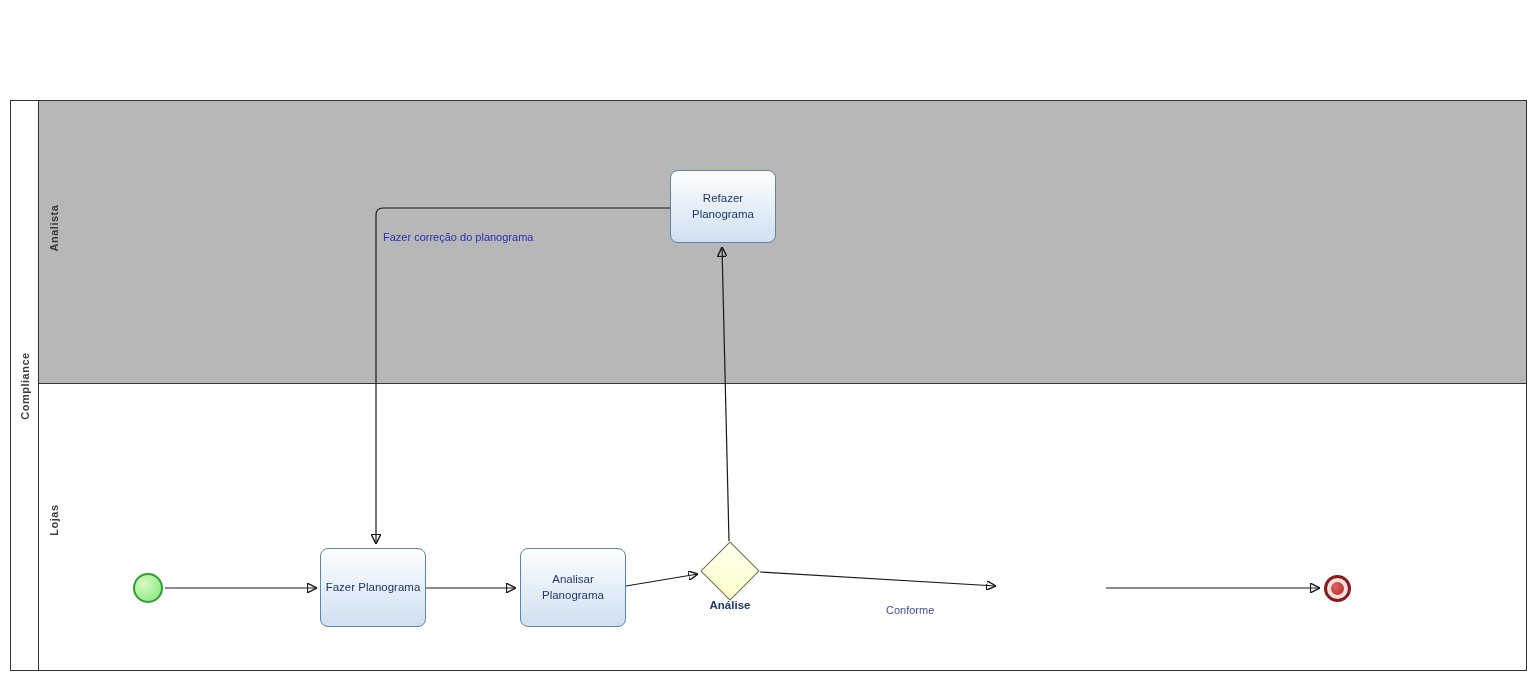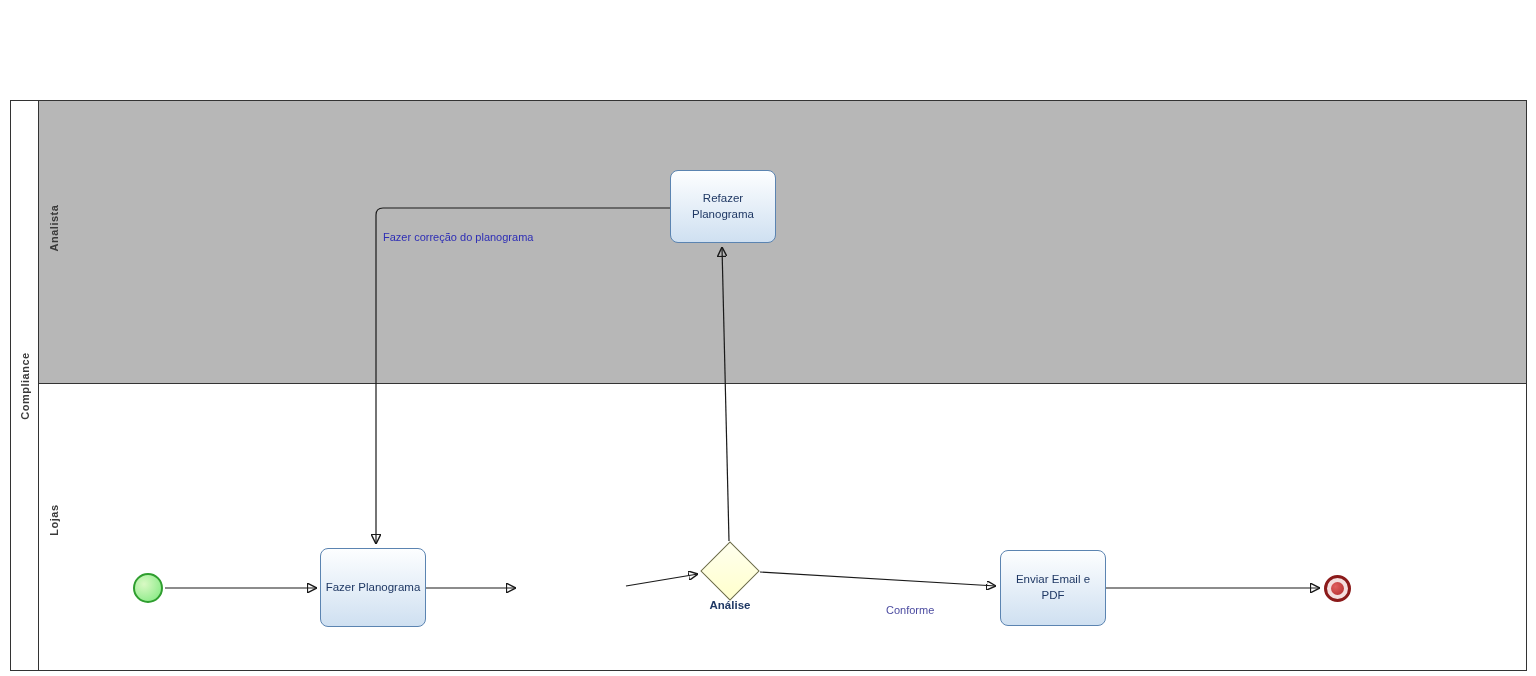--- a/index.html
+++ b/index.html
@@ -88,31 +88,31 @@
     <div class="vlabel" style="width:100px;left:-7px;top:121px;">Analista</div>
     <div class="vlabel" style="width:100px;left:-7px;top:413px;">Lojas</div>
   </div>
 
   <div id="start-event"></div>
 
   <div id="task-fazer" class="task">
     <span>Fazer Planograma</span>
   </div>
 
+  <div id="task-analisar" class="task">
+    <span>Analisar Planograma</span>
+  </div>
 
   <div id="gateway"></div>
   <div id="gateway-label">Análise</div>
 
   <div id="task-refazer" class="task">
     <span>Refazer Planograma</span>
   </div>
 
-  <div id="task-enviar" class="task">
-    <span>Enviar Email e PDF</span>
-  </div>
 
   <div id="end-event">
     <div class="inner"></div>
   </div>
 
   <div id="label-correcao" class="edge-label">Fazer correção do planograma</div>
   <div id="label-conforme" class="edge-label">Conforme</div>
 
   <svg id="connectors" viewBox="0 0 1536 676" xmlns="http://www.w3.org/2000/svg">
     <defs>

